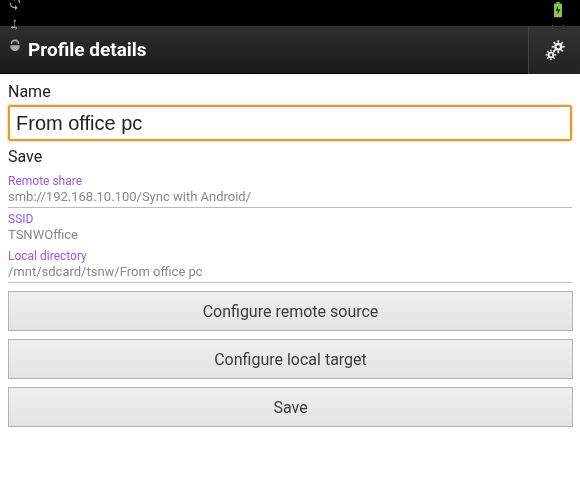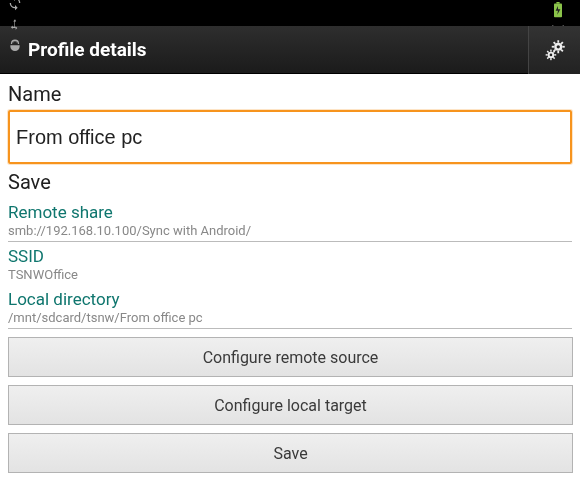--- a/index.html
+++ b/index.html
@@ -31,41 +31,41 @@
     width: 52px;
     height: 48px;
     border-left: 1px solid #444;
     display: flex;
     align-items: center;
     justify-content: center;
     cursor: pointer;
     background: linear-gradient(#333,#222);
   }
   .content { background: #fff; padding: 4px 8px 0 8px; }
-  .section-title { font-size: 20px; color: #202020; margin: 4px 0 4px 0; font-weight:400;}
+  .section-title { font-size: 16px; color: #202020; margin: 4px 0 4px 0; font-weight:400;}
   .name-input-wrap {
     border: 2px solid #f7941d;
     border-radius: 2px;
     box-shadow: 0 0 0 1px rgba(247,148,29,0.25);
-    height: 54px;
+    height: 36px;
     display: flex;
     align-items: center;
     padding: 0 6px;
     margin-bottom: 6px;
   }
   .name-input {
     border: none;
     outline: none;
     font-size: 20px;
     width: 100%;
     color: #222;
     background: transparent;
   }
   .field-block { border-bottom: 1px solid #bbb; padding: 4px 0 3px 0; }
-  .field-label { font-size: 17px; color: #0f766e; }
+  .field-label { font-size: 12px; color: #8b5cf6; }
   .field-value { font-size: 13px; color: #888; margin-top:1px;}
   .buttons { padding: 8px 7px 0 8px; }
   .btn {
     width: 100%;
     height: 40px;
     background: linear-gradient(#efefef,#e3e3e3);
     border: 1px solid #b3b3b3;
     color: #3a3a3a;
     font-size: 16px;
     cursor: pointer;

